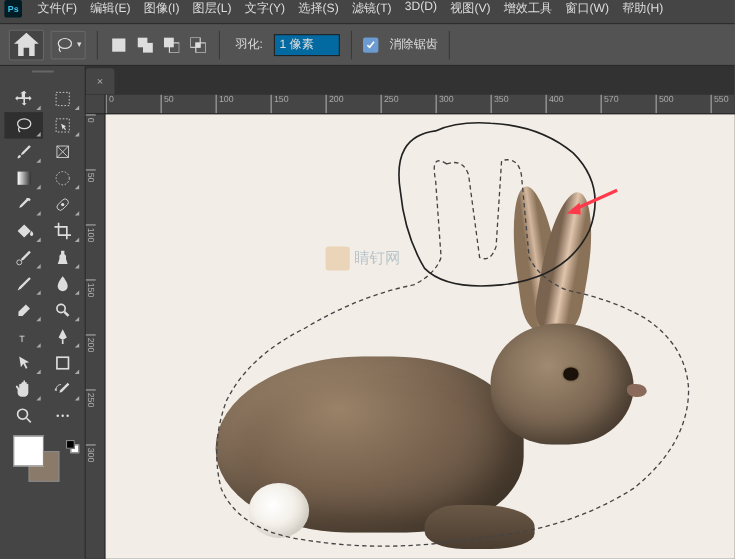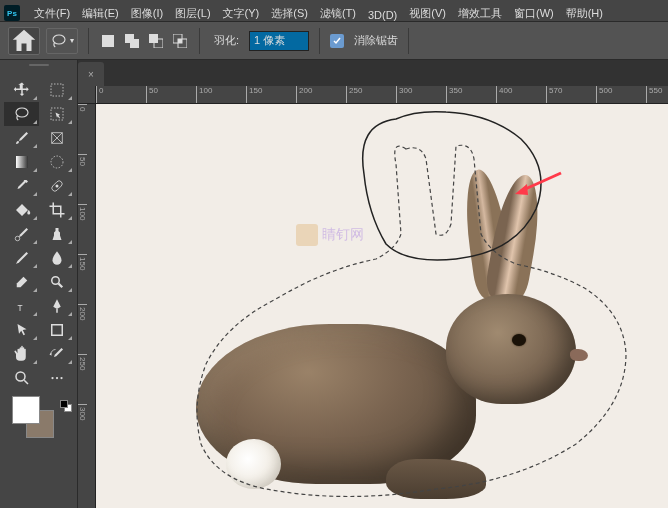--- a/index.html
+++ b/index.html
@@ -1,17 +1,17 @@
 <!DOCTYPE html>
 <html><head>
 <meta charset="utf-8">
 <style>
 *{margin:0;padding:0;box-sizing:border-box;font-family:"Microsoft YaHei",Arial,sans-serif;font-size:11px;color:#ddd;user-select:none}
 body{width:668px;height:508px;background:#323232;overflow:hidden}
-.menubar{height:22px;background:#454545;display:flex;align-items:flex-end;padding:0 4px;border-bottom:1px solid #2a2a2a}
+.menubar{height:22px;background:#454545;display:flex;align-items:flex-start;padding:0 4px;border-bottom:1px solid #2a2a2a}
 .menubar .logo{width:16px;height:16px;background:#001d26;border-radius:2px;display:flex;align-items:center;justify-content:center;margin-right:8px}
 .menubar .logo span{color:#31c5f0;font-size:8px;font-weight:bold}
 .menubar .mi{padding:0 6px;cursor:default}
 .optbar{height:38px;background:#535353;display:flex;align-items:center;padding:0 8px;border-bottom:1px solid #2a2a2a;gap:6px}
 .home-btn{width:32px;height:28px;background:#454545;border:1px solid #666;display:flex;align-items:center;justify-content:center;border-radius:2px}
 .tool-ico{width:32px;height:26px;display:flex;align-items:center;justify-content:center;background:#535353;border:1px solid #666;border-radius:2px}
 .tool-ico svg{width:18px;height:18px}
 .sep{width:1px;height:26px;background:#3a3a3a;margin:0 4px}
 .sq{width:14px;height:14px;margin:0 2px}
 .opt-lbl{margin:0 4px}
@@ -336,21 +336,21 @@
       <div class="tick">50</div>
       <div class="tick">100</div>
       <div class="tick">150</div>
       <div class="tick">200</div>
       <div class="tick">250</div>
       <div class="tick">300</div>
   </div>
   <div class="canvas">
     <div class="watermark">
       <div class="ico"></div>
-        <span style="color:#6d28d9;font-size:14px">睛钉网</span>
+        <span style="color:#0c4a6e;font-size:14px">睛钉网</span>
     </div>
     <div class="rabbit-body">
       <div class="ear1"></div>
         <div class="ear2"></div>
       <div class="body"></div>
         <div class="head"></div>
       <div class="eye"></div>
         <div class="nose"></div>
       <div class="leg"></div>
         <div class="tail"></div>

